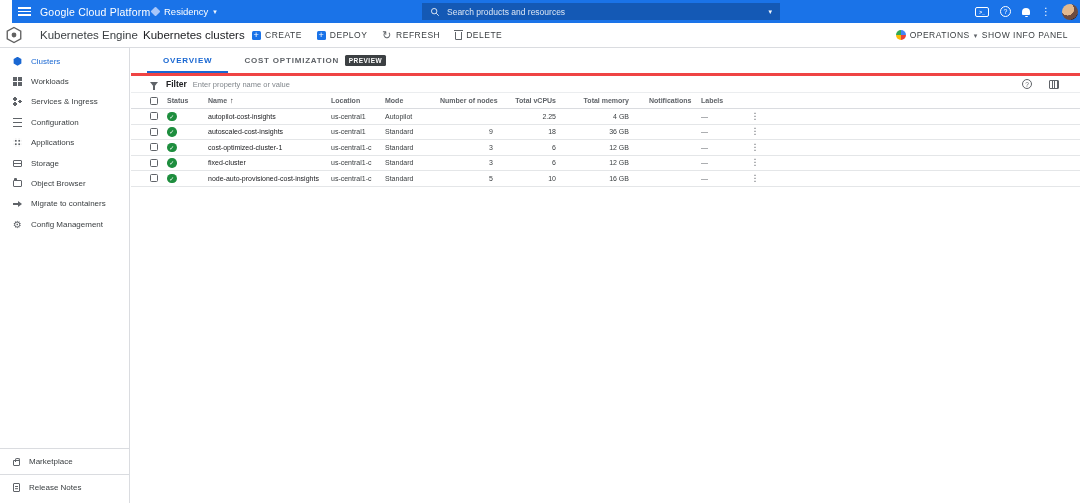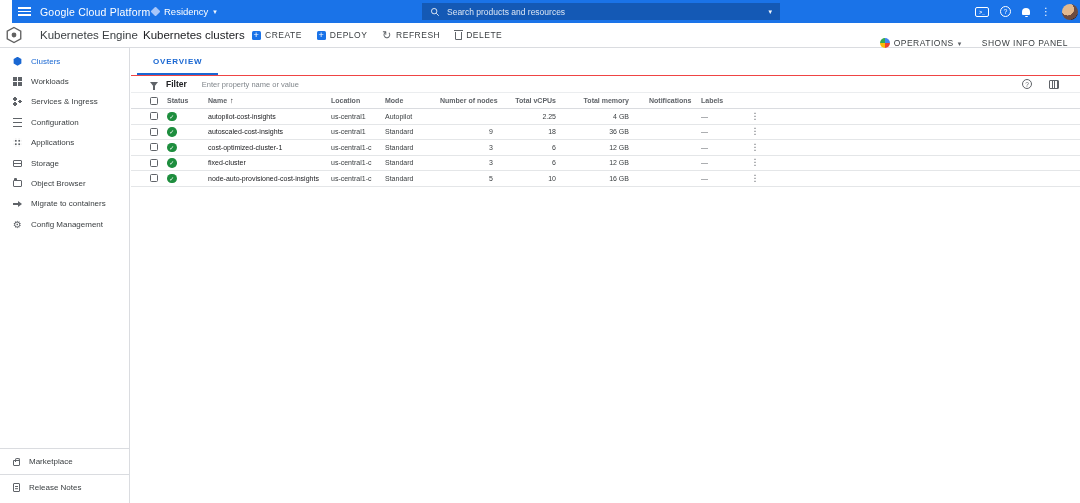--- a/index.html
+++ b/index.html
@@ -33,21 +33,21 @@
   .app-title{position:absolute;left:40px;top:6px;font-size:11.5px;color:#3c4043}
   .page-title{position:absolute;left:143px;top:6px;font-size:11.5px;color:#202124}
   .toolbar{position:absolute;left:252px;top:0;height:24px;display:flex;align-items:center;gap:15px}
   .tb-btn{display:flex;align-items:center;gap:4px;font-size:8.5px;letter-spacing:.5px;color:#3c4043;cursor:pointer;white-space:nowrap}
   .add-box{width:9px;height:9px;background:#1a73e8;border-radius:1.5px;color:#fff;font-size:9px;line-height:8px;text-align:center;flex:none}
   .add-box::after{content:"+"}
   .ic-refresh{font-size:11px;color:#5f6368;line-height:9px}
   .ic-refresh::after{content:"\21BB"}
   .ic-trash{position:relative;width:7px;height:7.5px;border:1px solid #5f6368;border-top:none;border-radius:0 0 1.5px 1.5px;margin-top:2px;flex:none}
   .ic-trash::before{content:"";position:absolute;top:-2.5px;left:-2px;width:9px;height:1.3px;background:#5f6368}
-  .right-actions{position:absolute;right:12px;top:8px;height:24px;display:flex;align-items:center;gap:20px}
+  .right-actions{position:absolute;right:12px;top:0;height:24px;display:flex;align-items:center;gap:4px}
   .ops-icon{width:10px;height:10px;border-radius:50%;background:conic-gradient(#4285f4 0 25%,#ea4335 25% 50%,#fbbc04 50% 75%,#34a853 75% 100%);flex:none}
   .caret-g{color:#5f6368;font-size:7px;line-height:1}
 
   
   .sidebar{position:absolute;left:0;top:48px;width:130px;bottom:0;border-right:1px solid #dadce0;background:#fff}
   .side-list{padding-top:3px}
   .side-item{height:20.4px;display:flex;align-items:center;gap:9px;padding-left:13px;font-size:8px;color:#3c4043;cursor:pointer;white-space:nowrap}
   .side-item.selected{color:#1967d2}
   .sicon{width:9px;height:9px;flex:none;color:#5f6368;display:inline-flex;align-items:center;justify-content:center;position:relative}
   .side-item.selected .sicon{color:#1967d2}
@@ -65,29 +65,29 @@
   .i-gear::after{content:"\2699";font-size:10px;line-height:9px}
   .i-market{width:7px;height:5.5px;border:1.1px solid currentColor;border-radius:0 0 1px 1px;position:relative;margin-top:3px}
   .i-market::before{content:"";position:absolute;left:.6px;top:-3.2px;width:3.4px;height:2.6px;border:1.1px solid currentColor;border-bottom:none;border-radius:2px 2px 0 0}
   .i-doc{width:7px;height:8.5px;border:1.1px solid currentColor;border-radius:1px;position:relative}
   .i-doc::before{content:"";position:absolute;left:1px;right:1px;top:1.8px;height:1px;background:currentColor;box-shadow:0 2.2px 0 currentColor}
   .side-footer{position:absolute;left:0;top:400px;right:0}
   .side-footer .side-item{height:26px;border-top:1px solid #dadce0}
 
   
   .main{position:absolute;left:131px;top:48px;right:0;bottom:0;background:#fff}
-  .tabs{height:28px;border-bottom:1px solid #ef4444;display:flex;padding-left:6px}
+  .tabs{height:28px;border-bottom:3px solid #ef4444;display:flex;padding-left:16px}
   .tab{display:flex;align-items:center;gap:6px;padding:0 16px;font-size:8px;letter-spacing:.8px;font-weight:bold;color:#5f6368;cursor:pointer;position:relative;white-space:nowrap}
   .tab.selected{color:#1967d2}
   .tab.selected::after{content:"";position:absolute;left:0;right:0;bottom:0;height:2.5px;background:#1967d2}
   .badge{background:#3c4043;color:#fff;font-size:6.5px;letter-spacing:.5px;padding:2px 3.5px;border-radius:1.5px;font-weight:bold}
   .filter-row{height:17px;border-bottom:1px solid #ebedef;display:flex;align-items:center;padding-left:19px}
   .ic-funnel{width:0;height:0;border-left:4.5px solid transparent;border-right:4.5px solid transparent;border-top:5px solid #5f6368;position:relative;margin-right:8px;cursor:pointer}
   .ic-funnel::after{content:"";position:absolute;left:-1px;top:-1px;width:2px;height:4px;background:#5f6368}
-  .filter-label{font-size:8.5px;font-weight:bold;color:#202124;margin-right:15px}
+  .filter-label{font-size:8.5px;font-weight:bold;color:#202124;margin-right:6px}
   .filter-input{flex:1;border:none;outline:none;font-size:7.5px;color:#202124;font-family:inherit;background:transparent}
   .filter-input::placeholder{color:#80868b}
   .filter-icons{display:flex;align-items:center;gap:17px;padding-right:21px}
   .ic-qmark{width:10px;height:10px;border:1px solid #5f6368;border-radius:50%;font-size:6.5px;color:#5f6368;display:flex;align-items:center;justify-content:center;cursor:pointer}
   .ic-qmark::after{content:"?"}
   .ic-columns{width:10px;height:9px;border:1px solid #5f6368;border-radius:1px;background:repeating-linear-gradient(90deg,transparent 0 1.7px,#5f6368 1.7px 2.7px);cursor:pointer}
 
   
   .grid{display:grid;grid-template-columns:22px 40px 121px 54px 60px 57px 63px 73px 62px 50px 20px 1fr;align-items:center;padding-left:12px}
   .thead{height:16px;border-bottom:1px solid #dadce0;font-size:7px;font-weight:bold;color:#5f6368}
@@ -221,20 +221,24 @@
         <span>Release Notes</span>
       </div>
     </div>
 </div>
 
 <div class="main">
   <div class="tabs">
     <div class="tab selected">
       <span>OVERVIEW</span>
     </div>
+    <div class="tab">
+      <span>COST OPTIMIZATION</span>
+      <span class="badge">PREVIEW</span>
+    </div>
   </div>
 
   <div class="filter-row">
     <span class="ic-funnel"></span>
     <span class="filter-label">Filter</span>
     <input class="filter-input" placeholder="Enter property name or value" style="">
     <div class="filter-icons">
       <span class="ic-qmark"></span>
       <span class="ic-columns"></span>
     </div>

